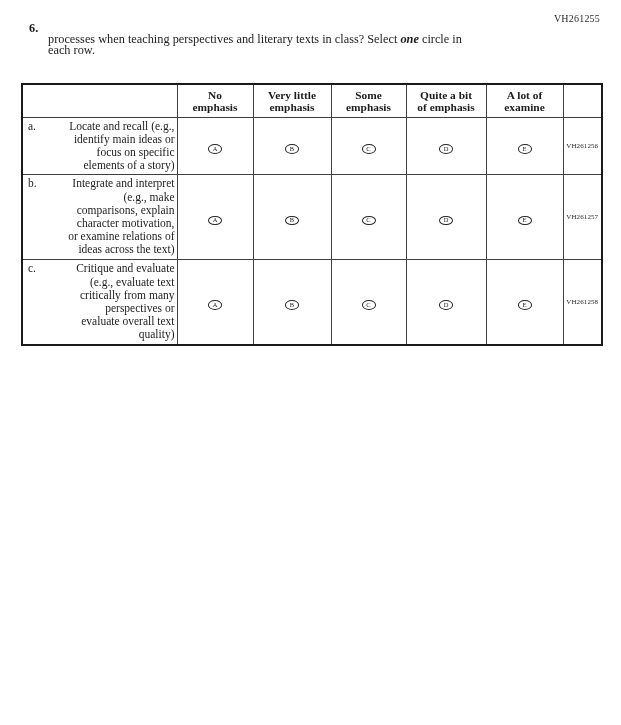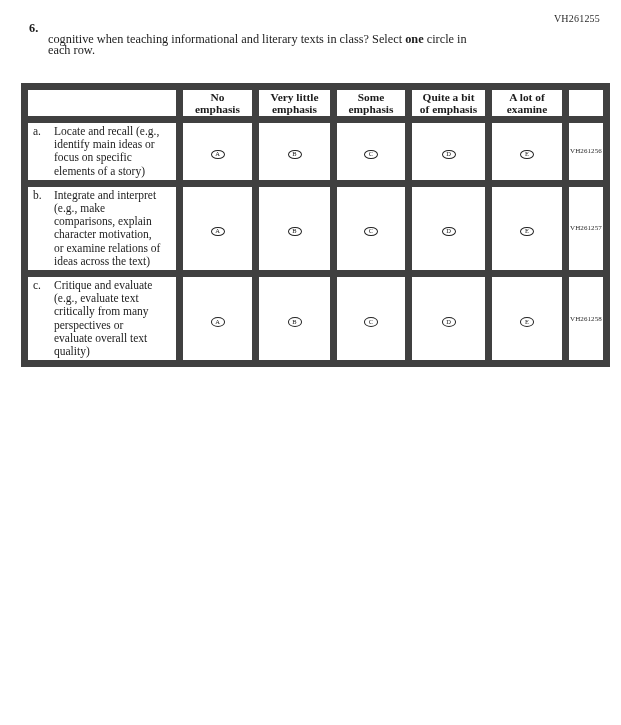--- a/index.html
+++ b/index.html
@@ -26,33 +26,33 @@
   .question {
     position: absolute;
     left: 29px;
     top: 23px;
     width: 540px;
     display: flex;
     font-size: 12.3px;
     line-height: 10.9px;
   }
   .q-num { width: 19px; flex: none; font-weight: bold; }
-  .q-body b { font-weight: bold; }
+  .q-body b { font-weight: bold; font-style: italic; }
 
   
   table.grid {
     position: absolute;
     left: 21px;
     top: 83px;
     border-collapse: collapse;
     table-layout: fixed;
     border: 2px solid #1a1a1a;
   }
   table.grid th, table.grid td {
-    border: 7px solid #404040;
+    border: 1px solid #404040;
     font-family: "Liberation Serif", serif;
   }
   thead th {
     height: 33px;
     font-size: 11.4px;
     font-weight: bold;
     line-height: 12px;
     text-align: center;
     vertical-align: middle;
     white-space: pre-line;
@@ -60,21 +60,21 @@
     border-bottom: 3px double #1a1a1a;
   }
   td.label-cell {
     vertical-align: top;
     padding: 2px 2px 2px 5px;
     font-size: 11.5px;
     line-height: 13.2px;
   }
   .row-label { display: flex; }
   .row-letter { width: 21px; flex: none; }
-  .row-text { flex: 1; white-space: pre-line; }
+  .row-text { flex: 1; white-space: pre-line; text-align: right; }
 
   td.bubble-cell {
     text-align: center;
     vertical-align: middle;
   }
   .bubble {
     display: inline-flex;
     align-items: center;
     justify-content: center;
     width: 14px;
@@ -101,21 +101,21 @@
 </style>
 </head>
 <body>
 
 <div class="page-code">VH261255</div>
 
 <div class="question">
   <span class="q-num">6.</span>
   <div class="q-body">
     <br>
-    <span>cognitive when teaching informational and literary texts in class? Select </span><b>one</b><span> circle in</span><br>
+    <span>processes when teaching perspectives and literary texts in class? Select </span><b>one</b><span> circle in</span><br>
     <span>each row.</span>
   </div>
 </div>
 
 <table class="grid">
   <colgroup>
     <col style="width:155px">
       <col style="width:76px">
       <col style="width:78px">
       <col style="width:75px">

